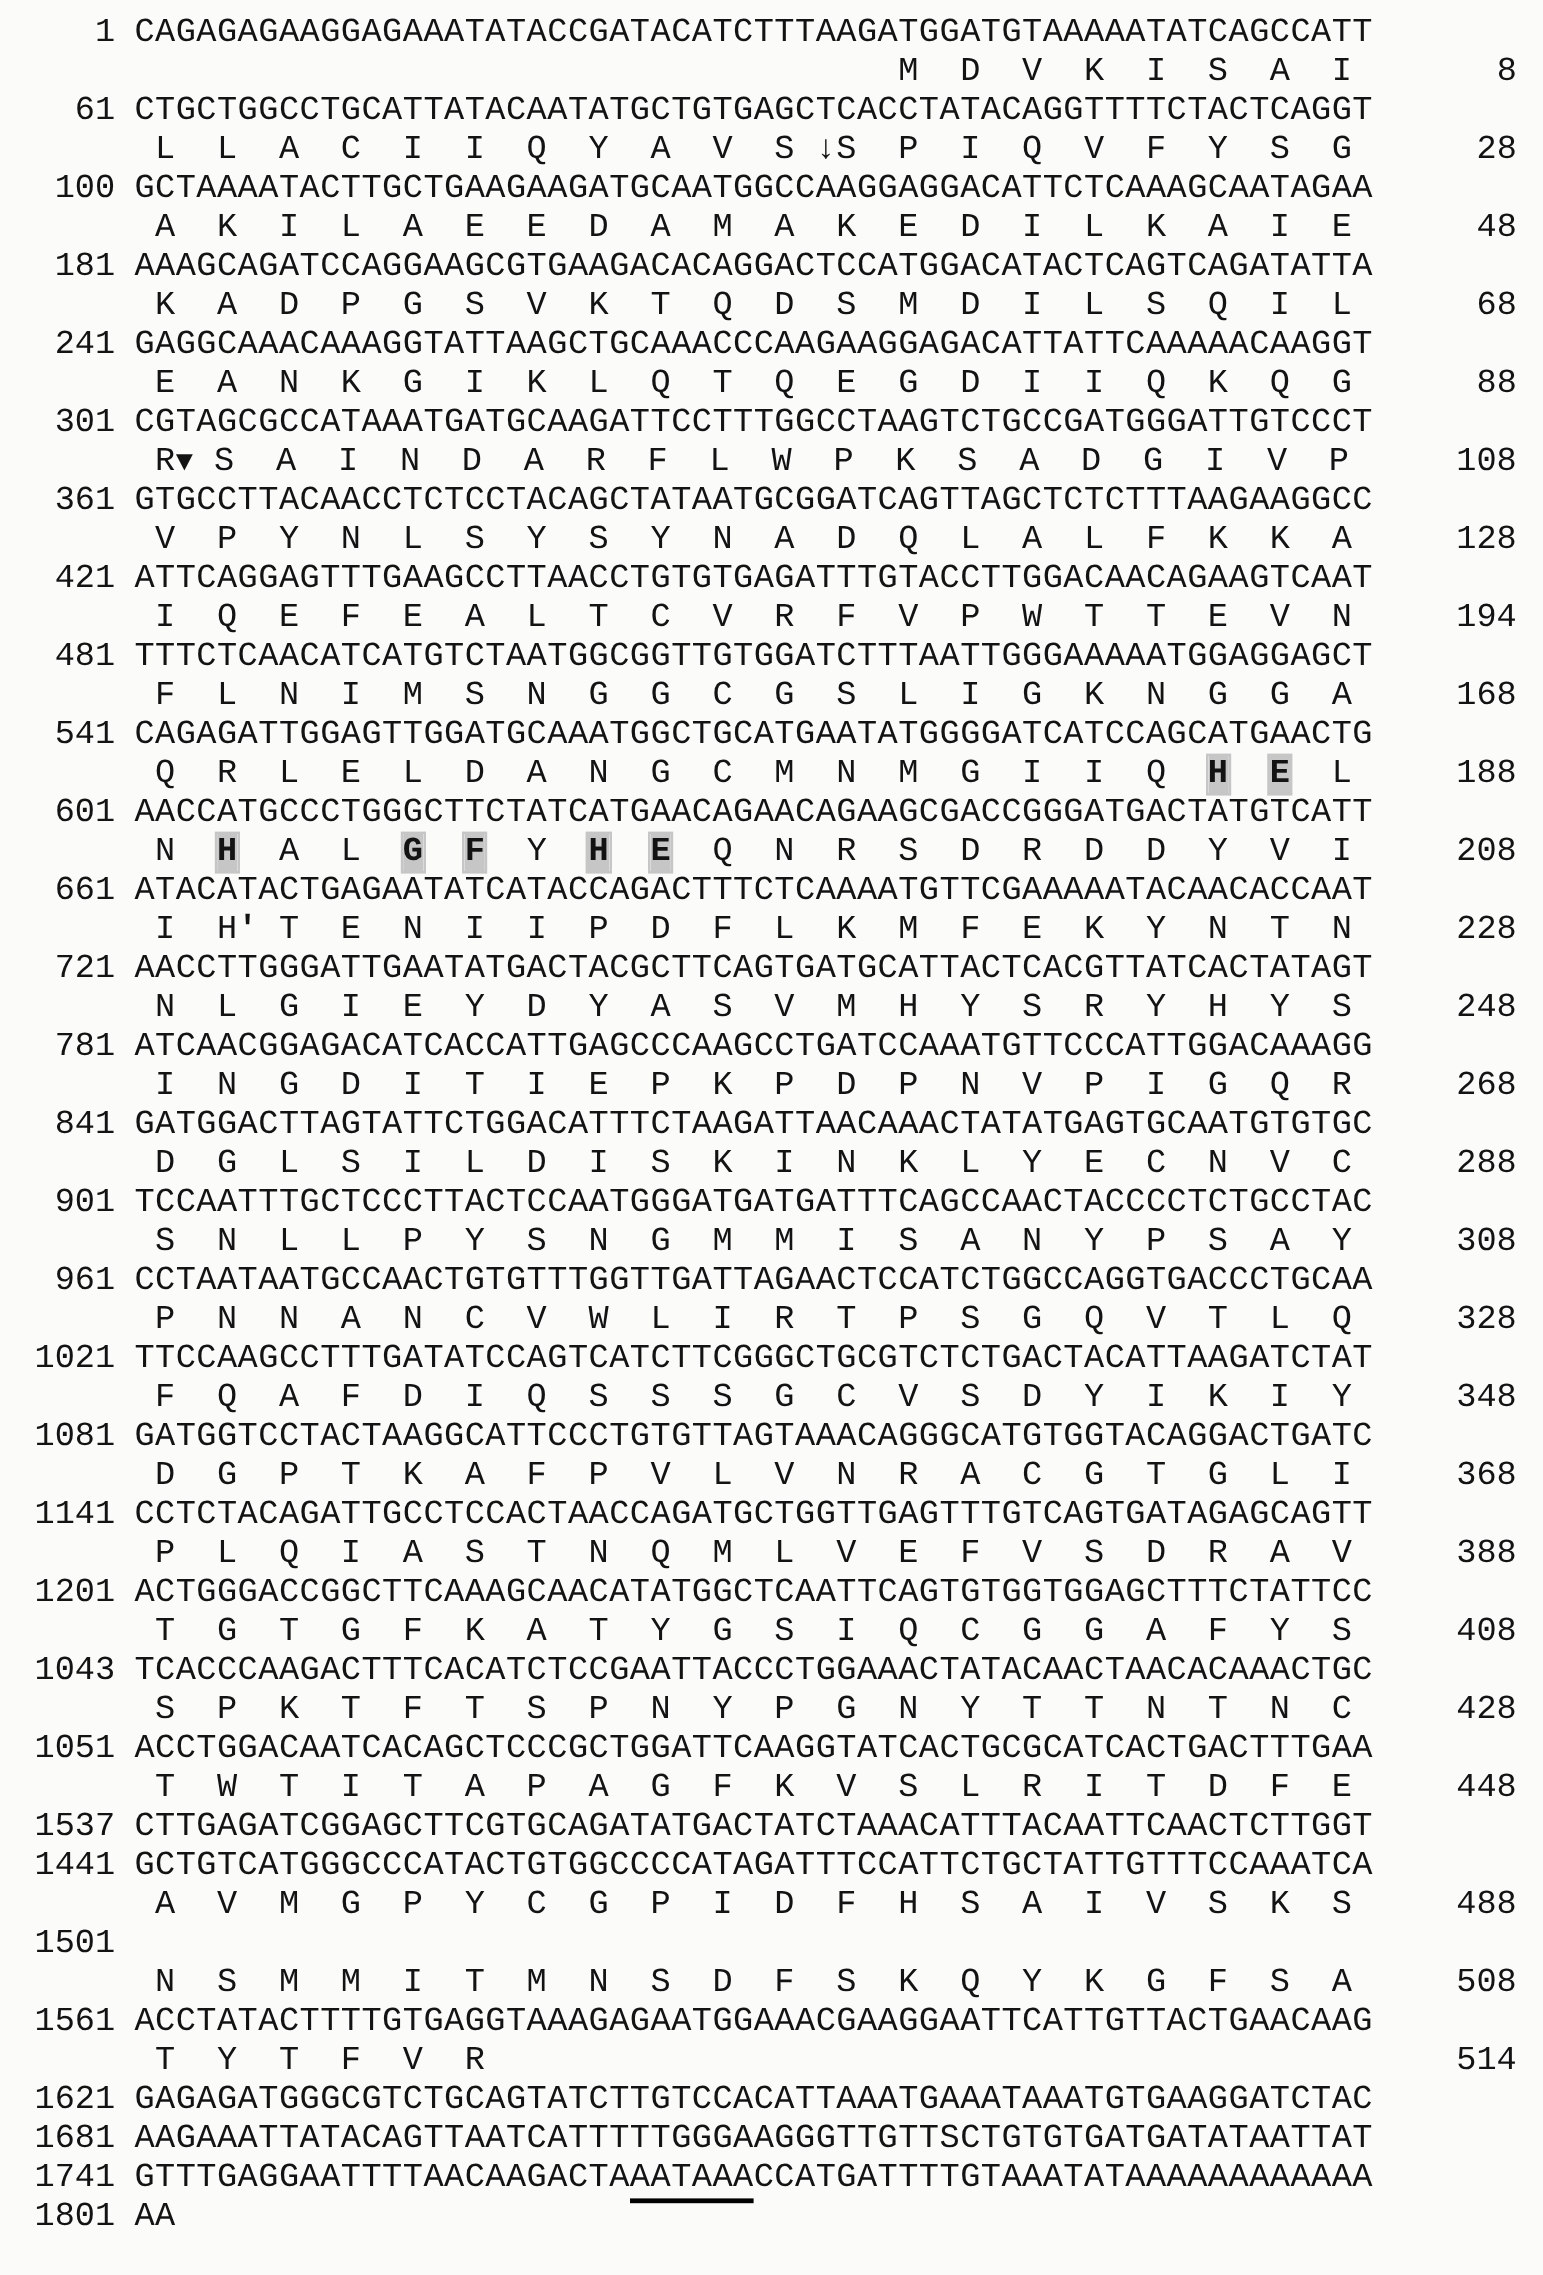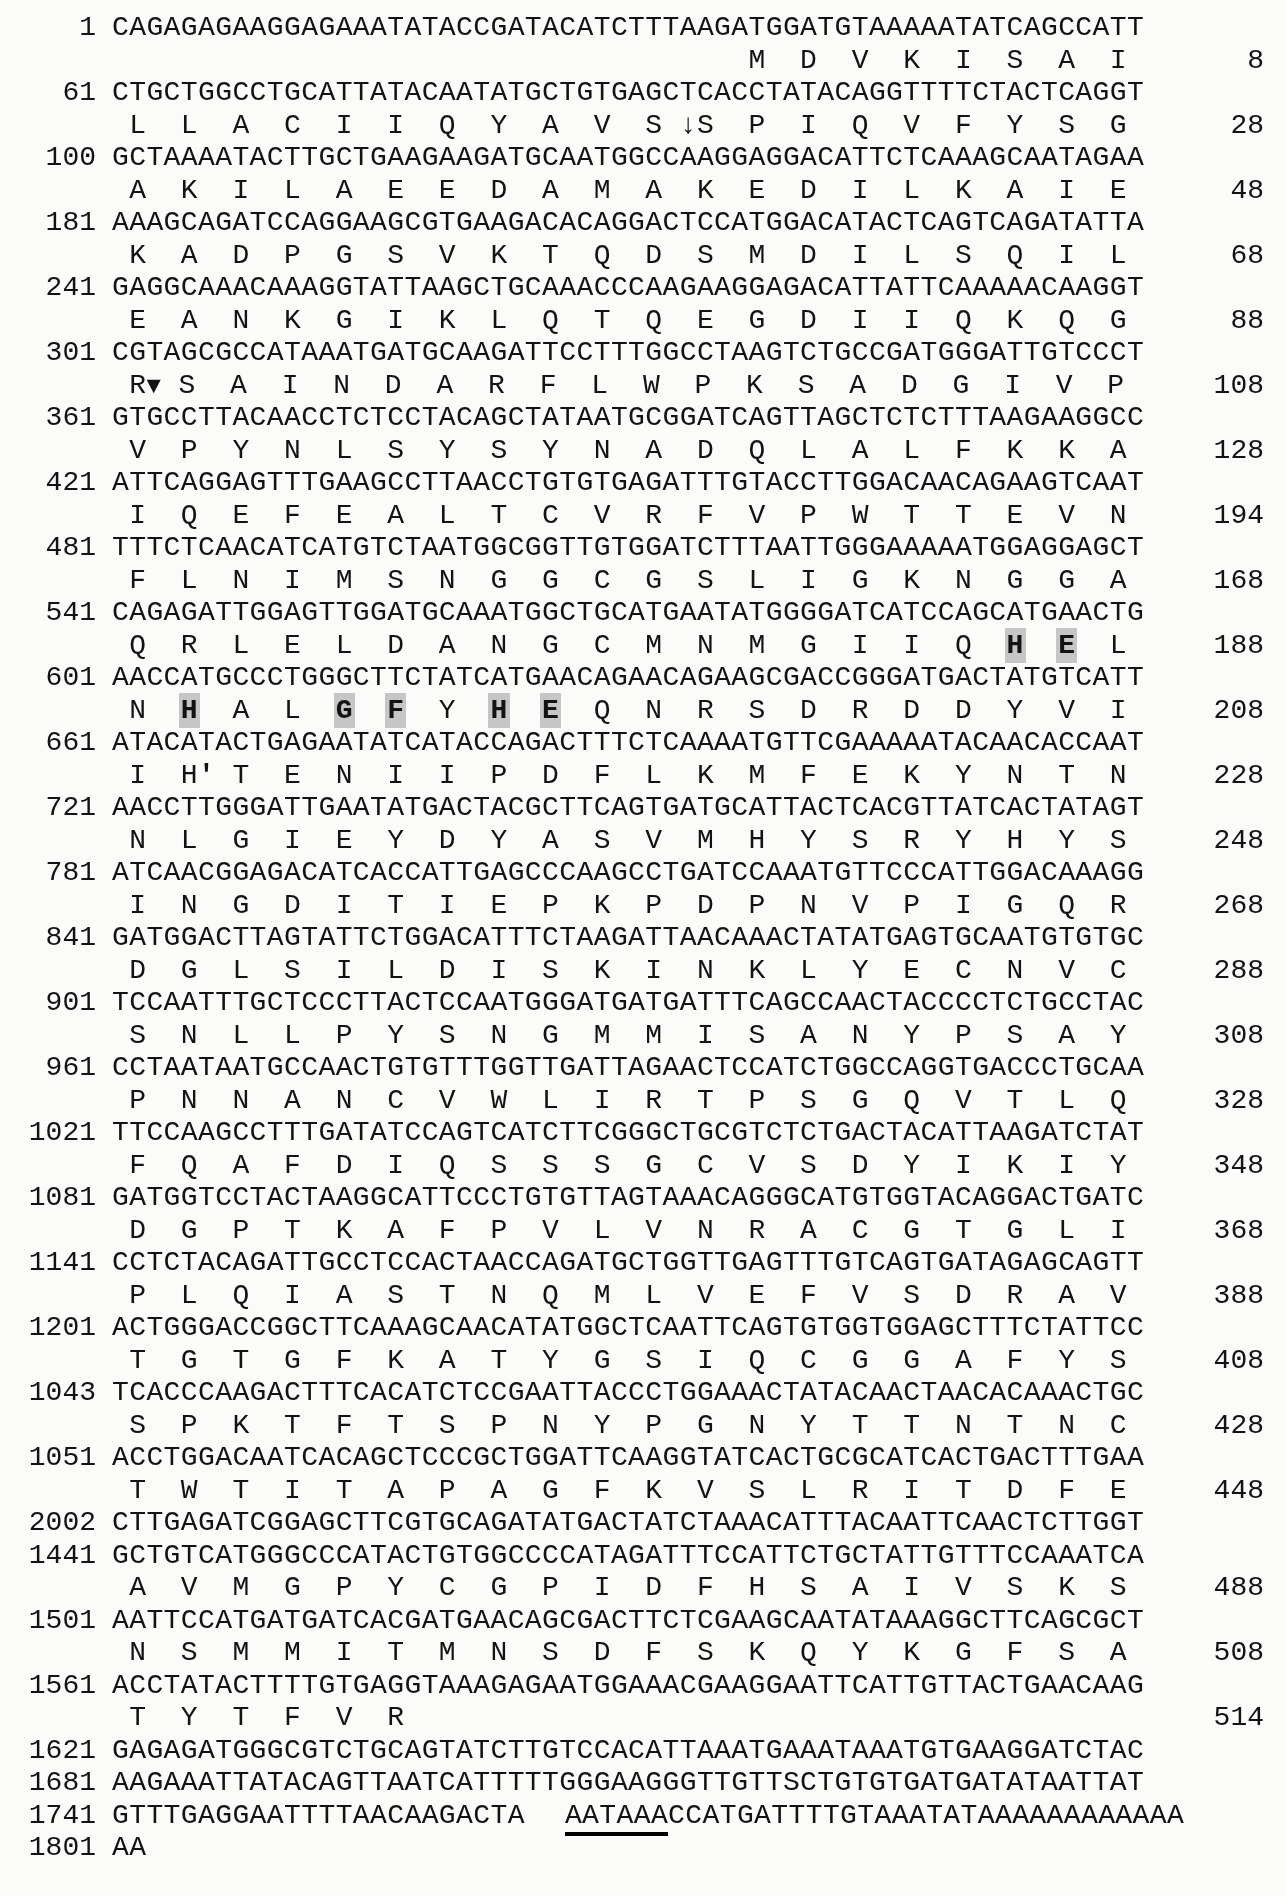--- a/index.html
+++ b/index.html
@@ -9,21 +9,21 @@
   .row{display:flex;align-items:baseline;height:32.5px;line-height:32.5px;
        font-size:28px;white-space:pre;}
   .lnum{display:inline-block;width:96px;text-align:right;padding-right:16px;
         flex:0 0 auto;}
   .seq{flex:0 0 auto;letter-spacing:0.4px;}
   .rnum{margin-left:auto;padding-right:22px;text-align:right;flex:0 0 auto;}
   .hl{background:#c6c6c6;font-weight:bold;box-shadow:0 0 0 2px #c6c6c6;}
   .arrow{font-weight:bold;}
   .tri{font-size:24px;}
   .tick{font-weight:bold;}
-  .ul{border-bottom:4px solid #000;padding-bottom:1px;margin-left:40px;}
+  .ul{border-bottom:4px solid #000;padding-bottom:1px;}
 </style>
 </head>
 <body>
 
 <div class="figure">
   <div>
       <div class="row dna"><span class="lnum">1</span><span class="seq">CAGAGAGAAGGAGAAATATACCGATACATCTTTAAGATGGATGTAAAAATATCAGCCATT</span><span class="rnum"></span></div>
       <div class="row aa"><span class="lnum"></span><span class="seq">                                     M  D  V  K  I  S  A  I </span><span class="rnum">8</span></div>
       <div class="row dna"><span class="lnum">61</span><span class="seq">CTGCTGGCCTGCATTATACAATATGCTGTGAGCTCACCTATACAGGTTTTCTACTCAGGT</span><span class="rnum"></span></div>
       <div class="row aa"><span class="lnum"></span><span class="seq"> L  L  A  C  I  I  Q  Y  A  V  S <span class="arrow">↓</span>S  P  I  Q  V  F  Y  S  G </span><span class="rnum">28</span></div>
@@ -62,24 +62,24 @@
       <div class="row dna"><span class="lnum">1081</span><span class="seq">GATGGTCCTACTAAGGCATTCCCTGTGTTAGTAAACAGGGCATGTGGTACAGGACTGATC</span><span class="rnum"></span></div>
       <div class="row aa"><span class="lnum"></span><span class="seq"> D  G  P  T  K  A  F  P  V  L  V  N  R  A  C  G  T  G  L  I </span><span class="rnum">368</span></div>
       <div class="row dna"><span class="lnum">1141</span><span class="seq">CCTCTACAGATTGCCTCCACTAACCAGATGCTGGTTGAGTTTGTCAGTGATAGAGCAGTT</span><span class="rnum"></span></div>
       <div class="row aa"><span class="lnum"></span><span class="seq"> P  L  Q  I  A  S  T  N  Q  M  L  V  E  F  V  S  D  R  A  V </span><span class="rnum">388</span></div>
       <div class="row dna"><span class="lnum">1201</span><span class="seq">ACTGGGACCGGCTTCAAAGCAACATATGGCTCAATTCAGTGTGGTGGAGCTTTCTATTCC</span><span class="rnum"></span></div>
       <div class="row aa"><span class="lnum"></span><span class="seq"> T  G  T  G  F  K  A  T  Y  G  S  I  Q  C  G  G  A  F  Y  S </span><span class="rnum">408</span></div>
       <div class="row dna"><span class="lnum">1043</span><span class="seq">TCACCCAAGACTTTCACATCTCCGAATTACCCTGGAAACTATACAACTAACACAAACTGC</span><span class="rnum"></span></div>
       <div class="row aa"><span class="lnum"></span><span class="seq"> S  P  K  T  F  T  S  P  N  Y  P  G  N  Y  T  T  N  T  N  C </span><span class="rnum">428</span></div>
       <div class="row dna"><span class="lnum">1051</span><span class="seq">ACCTGGACAATCACAGCTCCCGCTGGATTCAAGGTATCACTGCGCATCACTGACTTTGAA</span><span class="rnum"></span></div>
       <div class="row aa"><span class="lnum"></span><span class="seq"> T  W  T  I  T  A  P  A  G  F  K  V  S  L  R  I  T  D  F  E </span><span class="rnum">448</span></div>
-      <div class="row dna"><span class="lnum">2002</span><span class="seq">CTTGAGATCGGAGCTTCGTGCAGATATGACTATCTAAACATTTACAATTCAACTCTTGGT</span><span class="rnum"></span></div>
+      <div class="row dna"><span class="lnum">1537</span><span class="seq">CTTGAGATCGGAGCTTCGTGCAGATATGACTATCTAAACATTTACAATTCAACTCTTGGT</span><span class="rnum"></span></div>
       <div class="row dna"><span class="lnum">1441</span><span class="seq">GCTGTCATGGGCCCATACTGTGGCCCCATAGATTTCCATTCTGCTATTGTTTCCAAATCA</span><span class="rnum"></span></div>
       <div class="row aa"><span class="lnum"></span><span class="seq"> A  V  M  G  P  Y  C  G  P  I  D  F  H  S  A  I  V  S  K  S </span><span class="rnum">488</span></div>
-      <div class="row dna"><span class="lnum">1501</span><span class="seq">AATTCCATGATGATCACGATGAACAGCGACTTCTCGAAGCAATATAAAGGCTTCAGCGCT</span><span class="rnum"></span></div>
+      <div class="row dna"><span class="lnum">1501</span><span class="rnum"></span></div>
       <div class="row aa"><span class="lnum"></span><span class="seq"> N  S  M  M  I  T  M  N  S  D  F  S  K  Q  Y  K  G  F  S  A </span><span class="rnum">508</span></div>
       <div class="row dna"><span class="lnum">1561</span><span class="seq">ACCTATACTTTTGTGAGGTAAAGAGAATGGAAACGAAGGAATTCATTGTTACTGAACAAG</span><span class="rnum"></span></div>
       <div class="row aa"><span class="lnum"></span><span class="seq"> T  Y  T  F  V  R                                           </span><span class="rnum">514</span></div>
       <div class="row dna"><span class="lnum">1621</span><span class="seq">GAGAGATGGGCGTCTGCAGTATCTTGTCCACATTAAATGAAATAAATGTGAAGGATCTAC</span><span class="rnum"></span></div>
       <div class="row dna"><span class="lnum">1681</span><span class="seq">AAGAAATTATACAGTTAATCATTTTTGGGAAGGGTTGTTSCTGTGTGATGATATAATTAT</span><span class="rnum"></span></div>
       <div class="row dna"><span class="lnum">1741</span><span class="seq">GTTTGAGGAATTTTAACAAGACTA<span class="ul">AATAAA</span>CCATGATTTTGTAAATATAAAAAAAAAAAA</span><span class="rnum"></span></div>
       <div class="row dna"><span class="lnum">1801</span><span class="seq">AA</span><span class="rnum"></span></div>
     </div>
 </div>
 

